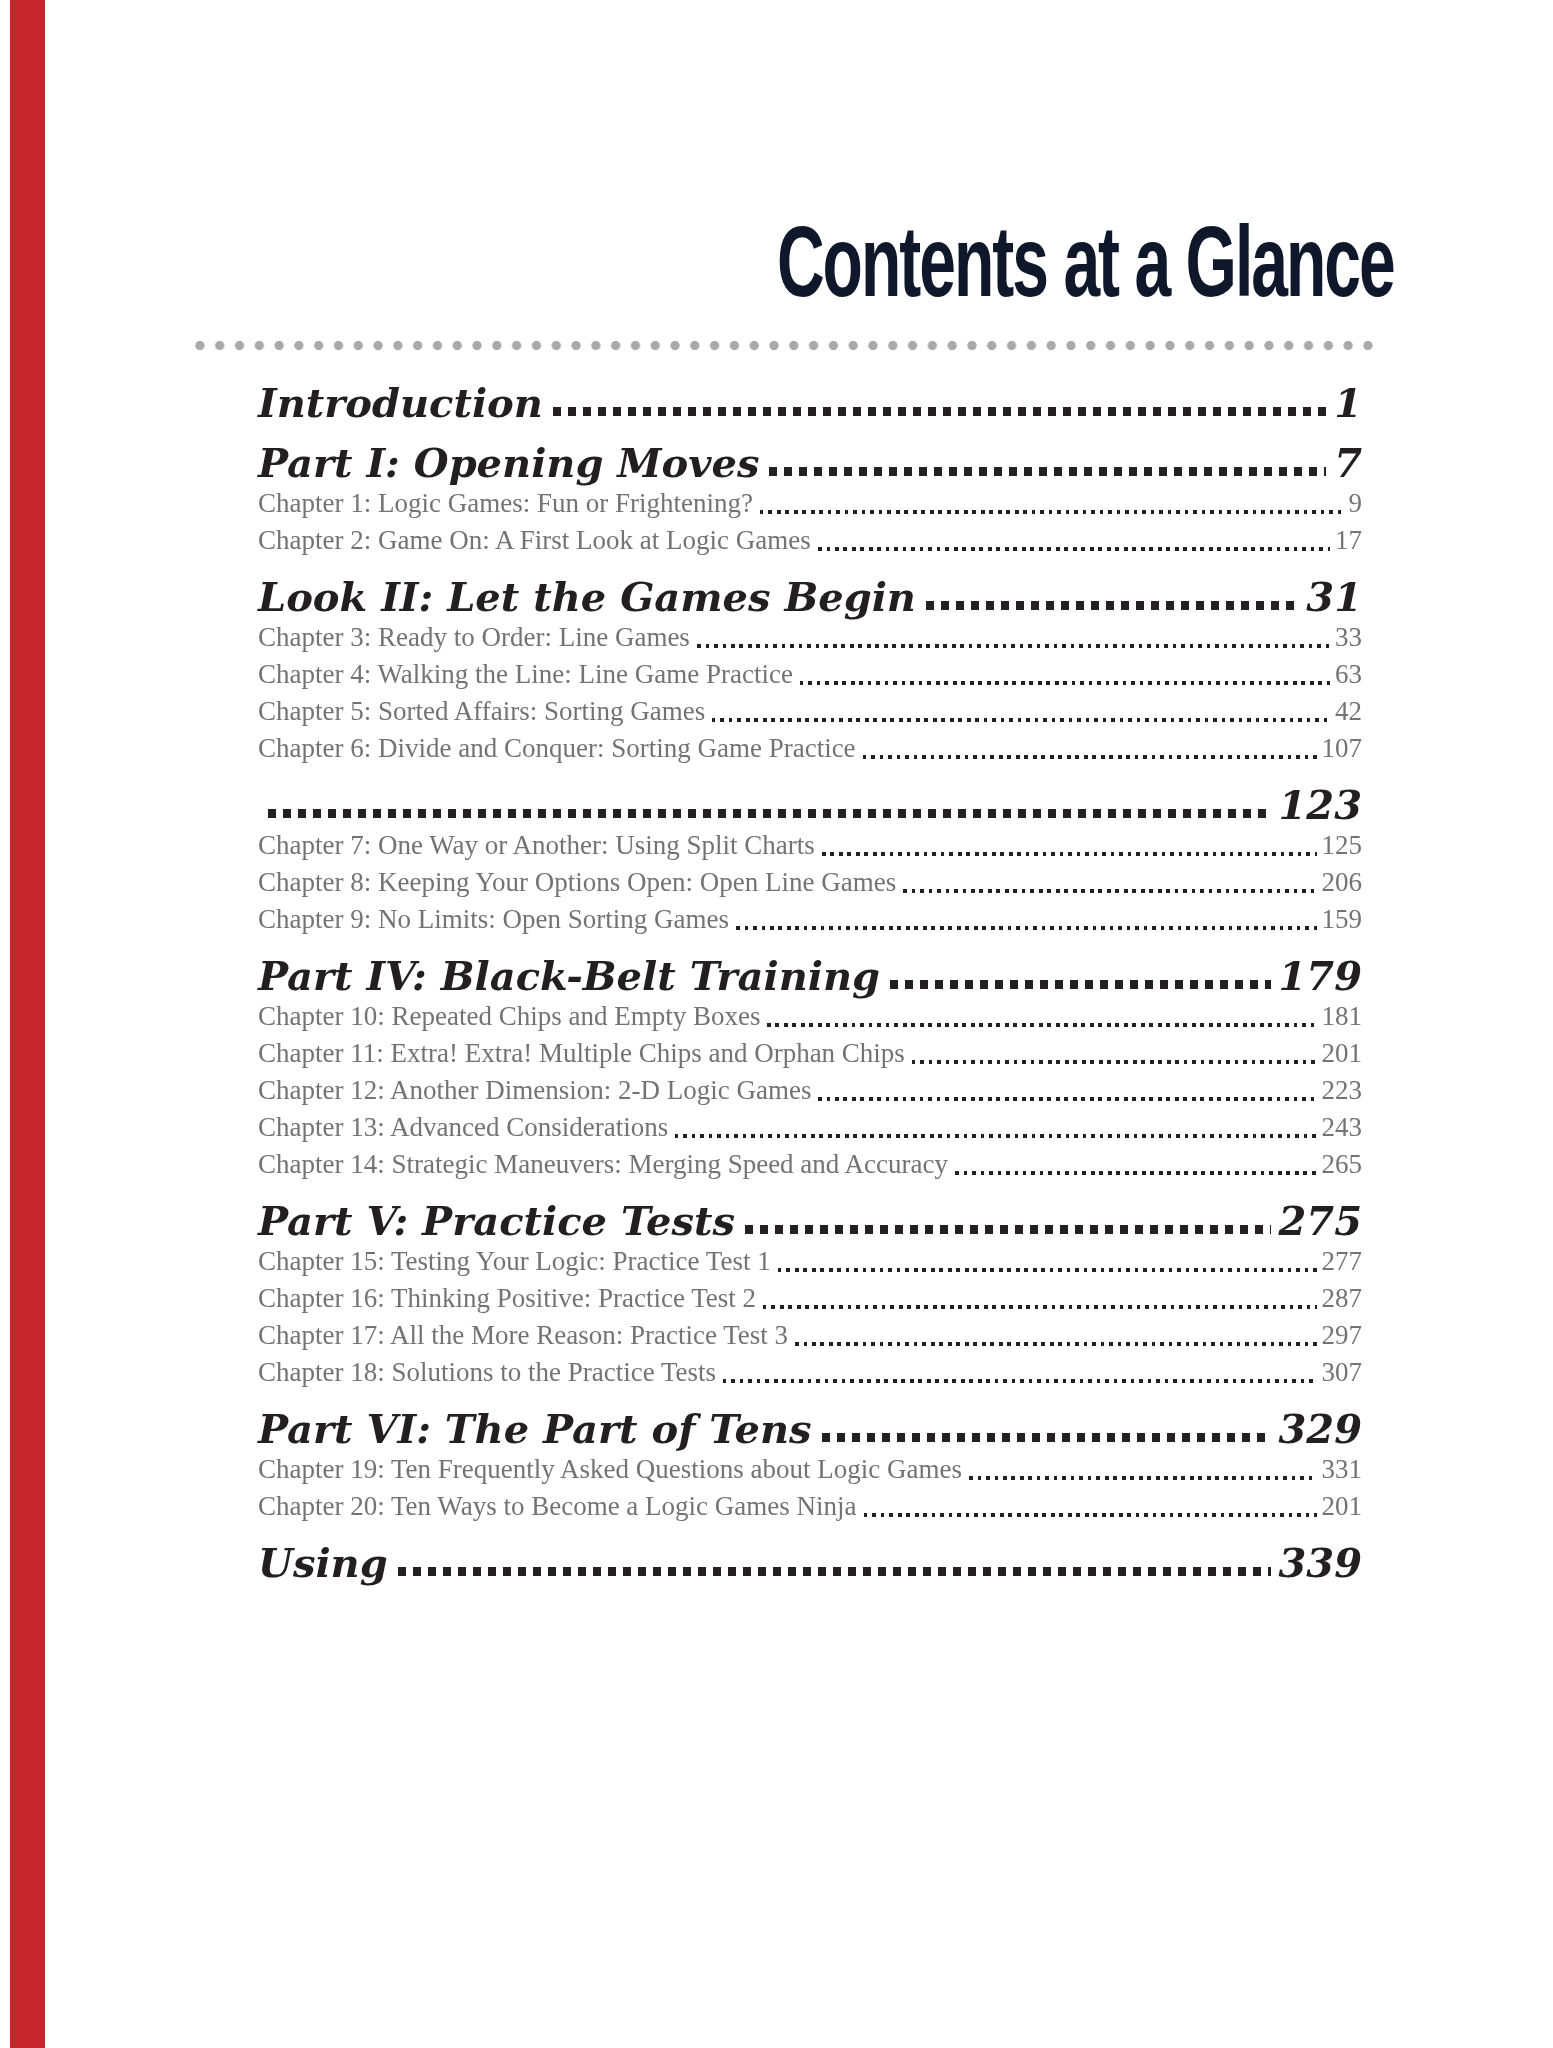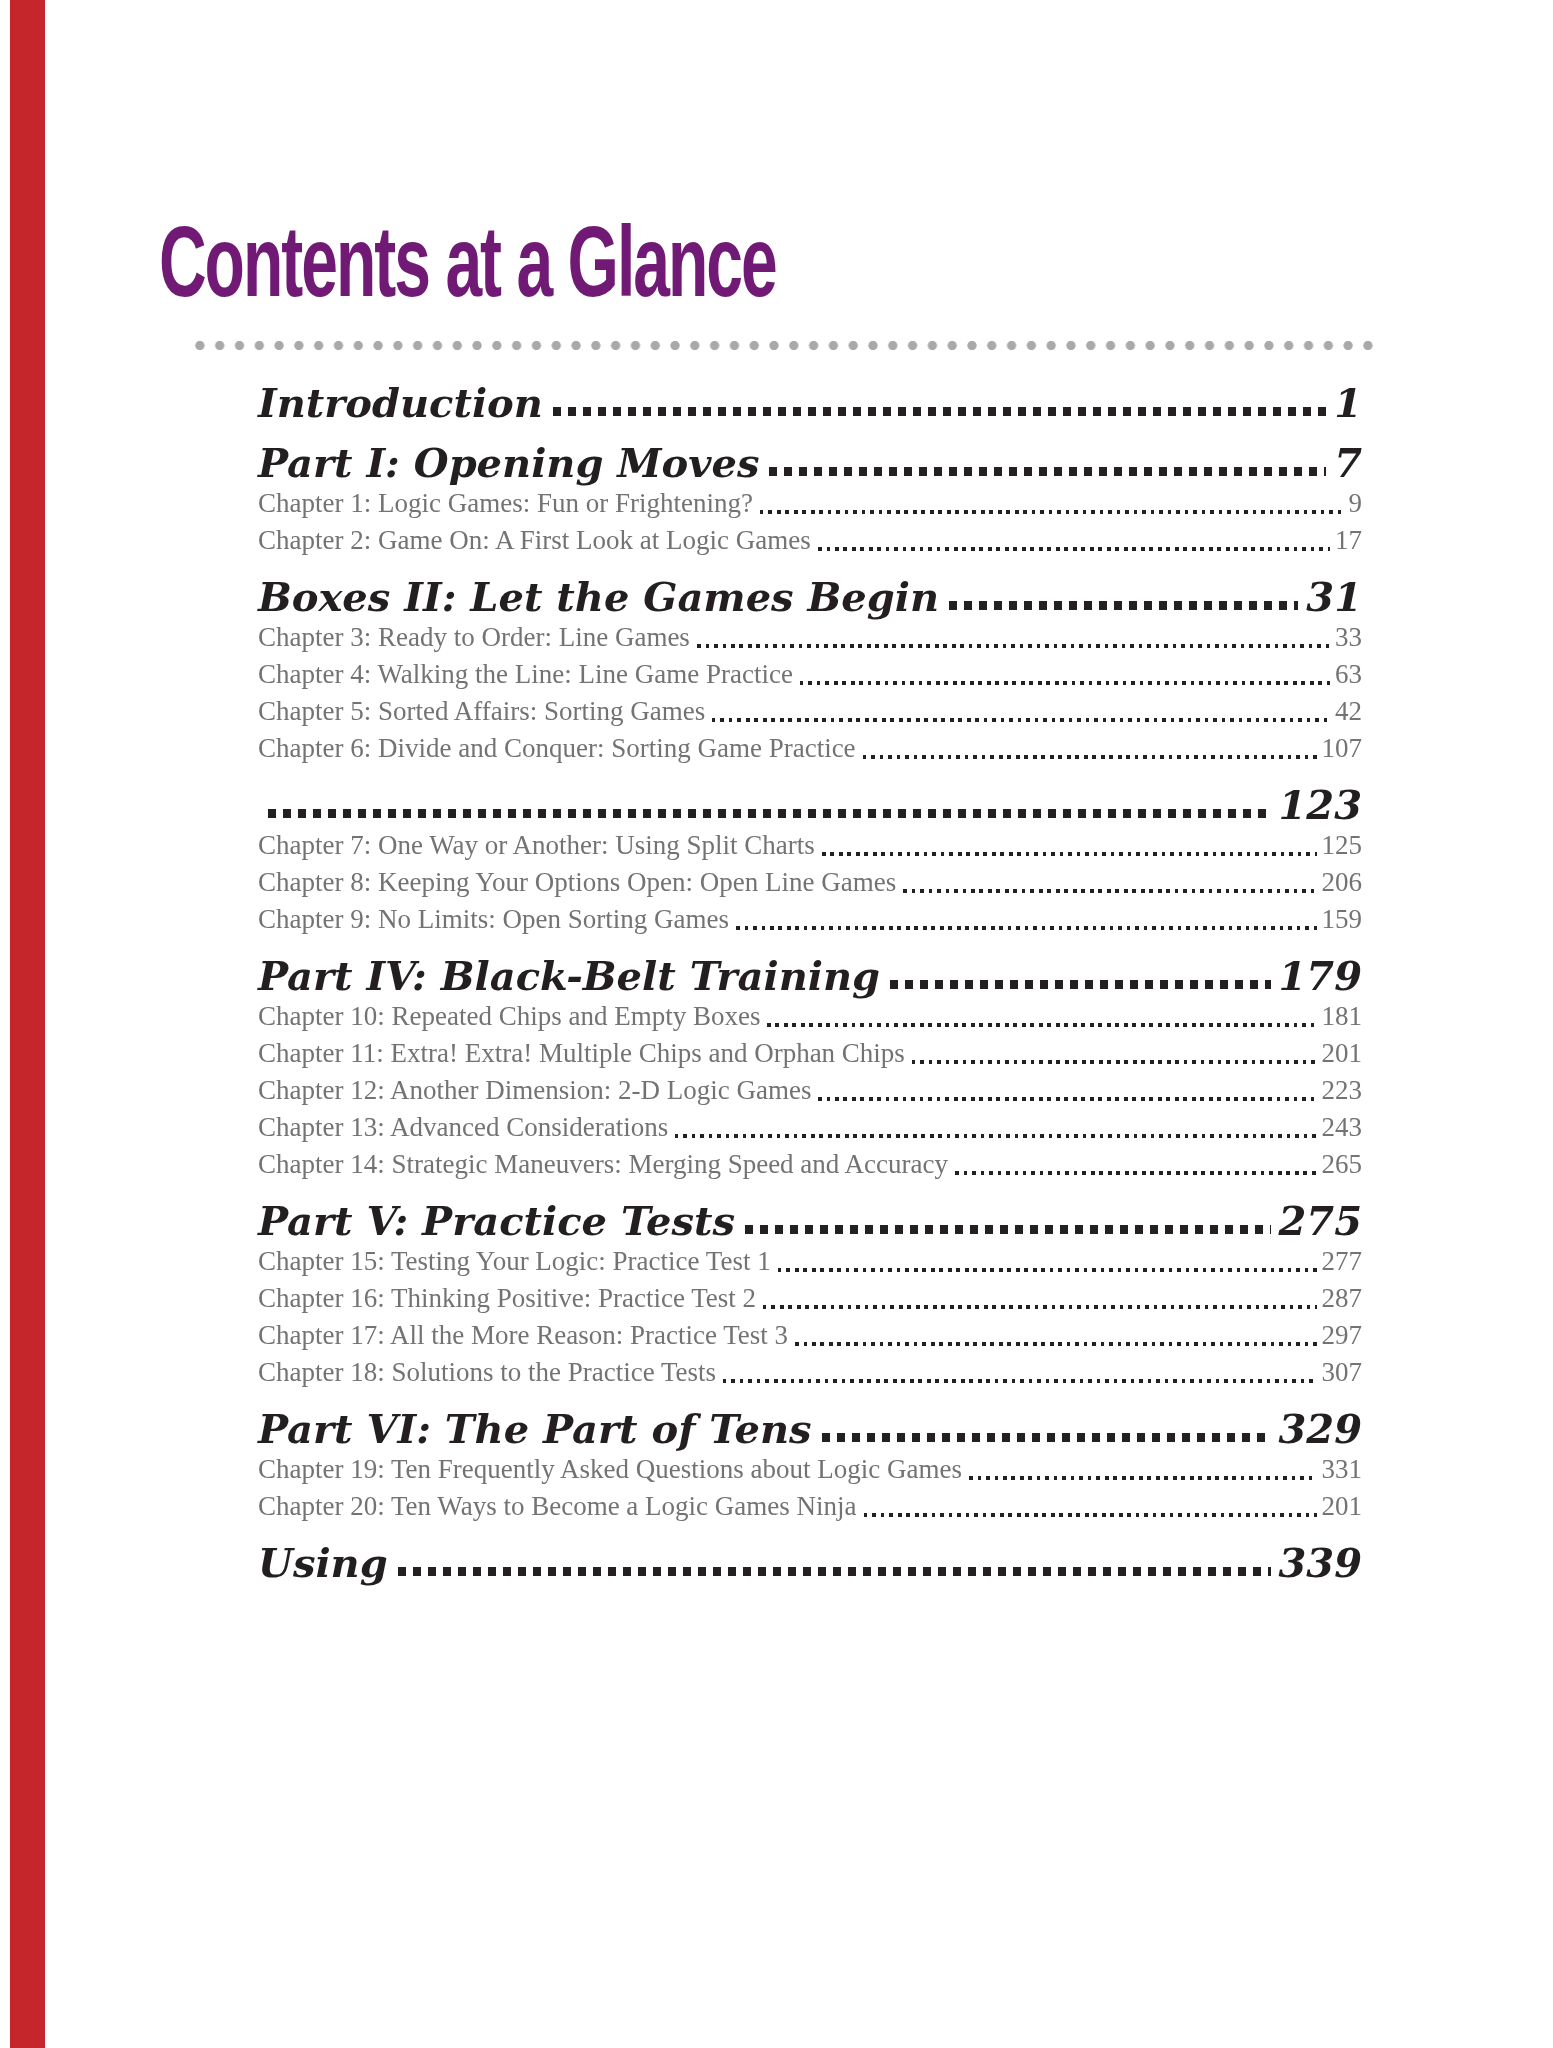--- a/index.html
+++ b/index.html
@@ -14,27 +14,27 @@
   .edge-bar {
     position: absolute;
     left: 10px; top: 0;
     width: 35px; height: 2048px;
   }
   .title {
     position: absolute;
     left: 0; top: 213px;
     width: 100%;
     margin: 0;
-    text-align: left;
+    text-align: right;
     font-family: "Liberation Sans", sans-serif;
     font-weight: bold;
     font-size: 100px;
     line-height: 96px;
     letter-spacing: -3px;
-    color: #701a75;
+    color: #0f172a;
     white-space: nowrap;
   }
   .title .squeeze {
     display: inline-block;
     transform: scaleX(0.66);
     transform-origin: 50% 50%;
   }
   .dots-separator {
     position: absolute;
     left: 190px; top: 340px;
@@ -108,21 +108,21 @@
     <span class="lbl">Chapter 1: Logic Games: Fun or Frightening?</span>
     <span class="lead"></span>
     <span class="pg">9</span>
   </div>
     <div class="trow l2">
     <span class="lbl">Chapter 2: Game On: A First Look at Logic Games</span>
     <span class="lead"></span>
     <span class="pg">17</span>
   </div>
     <div class="trow l1">
-    <span class="lbl">Boxes II: Let the Games Begin</span>
+    <span class="lbl">Look II: Let the Games Begin</span>
     <span class="lead"></span>
     <span class="pg">31</span>
   </div>
     <div class="trow l2">
     <span class="lbl">Chapter 3: Ready to Order: Line Games</span>
     <span class="lead"></span>
     <span class="pg">33</span>
   </div>
     <div class="trow l2">
     <span class="lbl">Chapter 4: Walking the Line: Line Game Practice</span>

